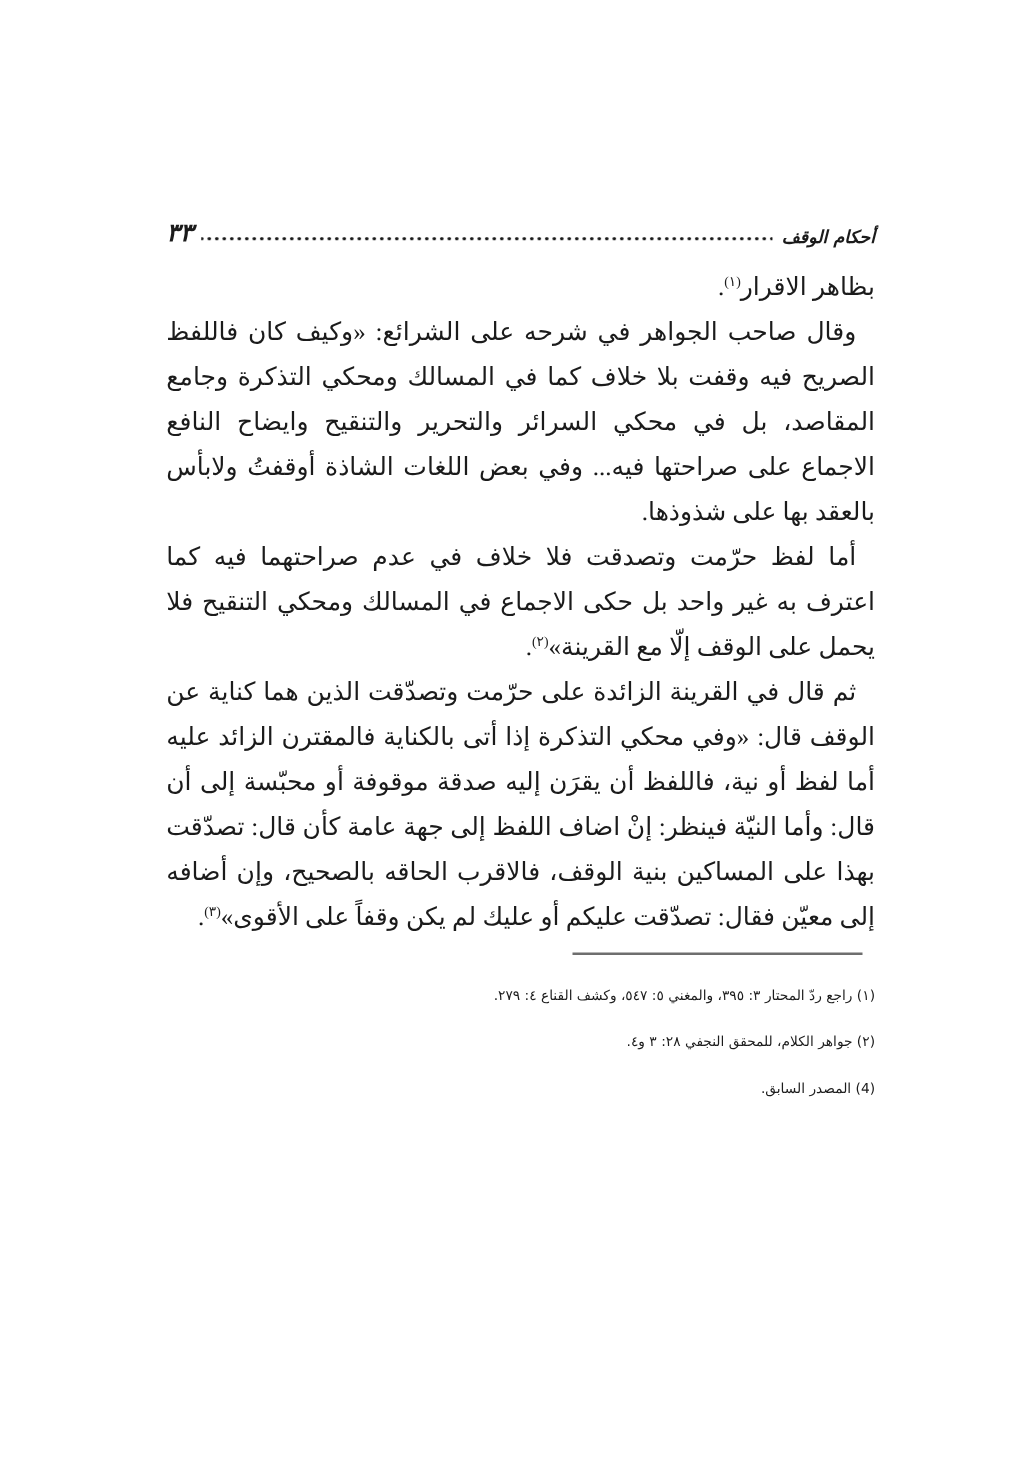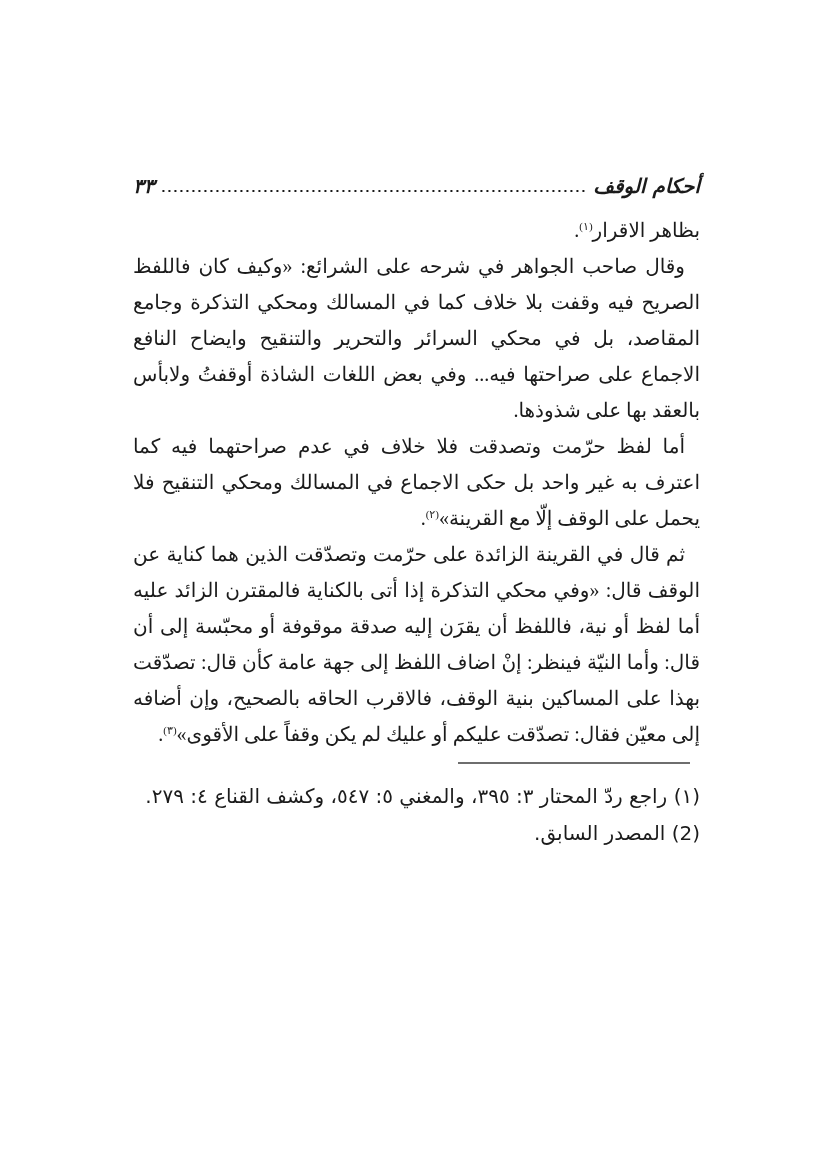--- a/index.html
+++ b/index.html
@@ -24,21 +24,21 @@
     width: 567px;
   }
   
   .running-head {
     margin-top: 170px;
     display: flex;
     align-items: flex-end;
     height: 28px;
   }
   .head-title {
-    font-size: 20px;
+    font-size: 14px;
     font-weight: bold;
     font-style: italic;
     white-space: nowrap;
     flex: 0 0 auto;
   }
   .leader {
     flex: 1 1 auto;
     height: 4px;
     margin: 0 7px 5px 7px;
     background-image: radial-gradient(circle, #1a1a1a 1.2px, transparent 1.5px);
@@ -86,21 +86,21 @@
     height: 2px;
     background: #6e6e6e;
     margin: 10px 10px 0 auto;
   }
   
   .footnotes {
     margin-top: 14px;
   }
   .footnotes p {
     margin: 0;
-    font-size: 20px;
+    font-size: 11px;
     line-height: 37px;
     text-align: right;
   }
 </style>
 </head>
 <body>
 
 <div class="page">
   <div class="col">
 
@@ -118,17 +118,18 @@
       <p><span>أما لفظ حرّمت وتصدقت فلا خلاف في عدم صراحتهما فيه كما اعترف به غير واحد بل حكى الاجماع في المسالك ومحكي التنقيح فلا يحمل على الوقف إلّا مع القرينة»</span><sup class="fnref">(٢)</sup><span>.</span></p>
 
       <p><span>ثم قال في القرينة الزائدة على حرّمت وتصدّقت الذين هما كناية عن الوقف قال: «وفي محكي التذكرة إذا أتى بالكناية فالمقترن الزائد عليه أما لفظ أو نية، فاللفظ أن يقرَن إليه صدقة موقوفة أو محبّسة إلى أن قال: وأما النيّة فينظر: إنْ اضاف اللفظ إلى جهة عامة كأن قال: تصدّقت بهذا على المساكين بنية الوقف، فالاقرب الحاقه بالصحيح، وإن أضافه إلى معيّن فقال: تصدّقت عليكم أو عليك لم يكن وقفاً على الأقوى»</span><sup class="fnref">(٣)</sup><span>.</span></p>
 
     </div>
 
     <div class="sep"></div>
 
     <div class="footnotes">
       <p>(١) راجع ردّ المحتار ٣: ٣٩٥، والمغني ٥: ٥٤٧، وكشف القناع ٤: ٢٧٩.</p>
-      <p>(2) المصدر السابق.</p>
+      <p>(٢) جواهر الكلام، للمحقق النجفي ٢٨: ٣ و٤.</p>
+      <p>(4) المصدر السابق.</p>
     </div>
 
   </div>
 </div>
 
 </body></html>

